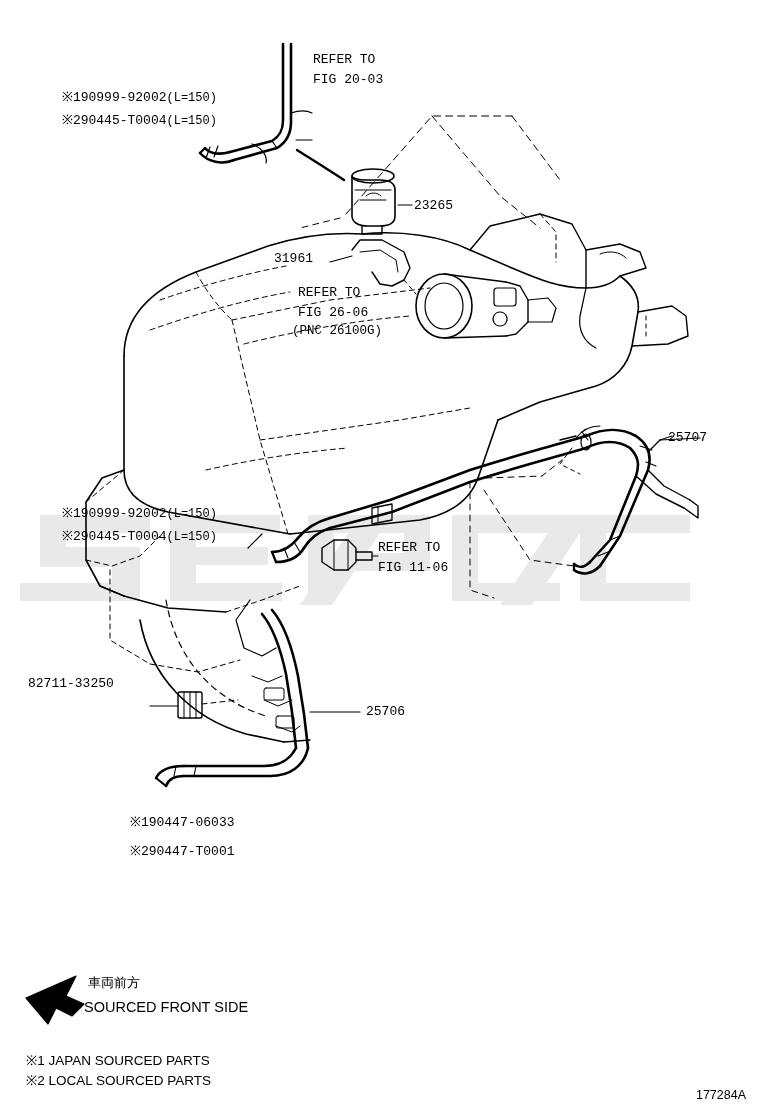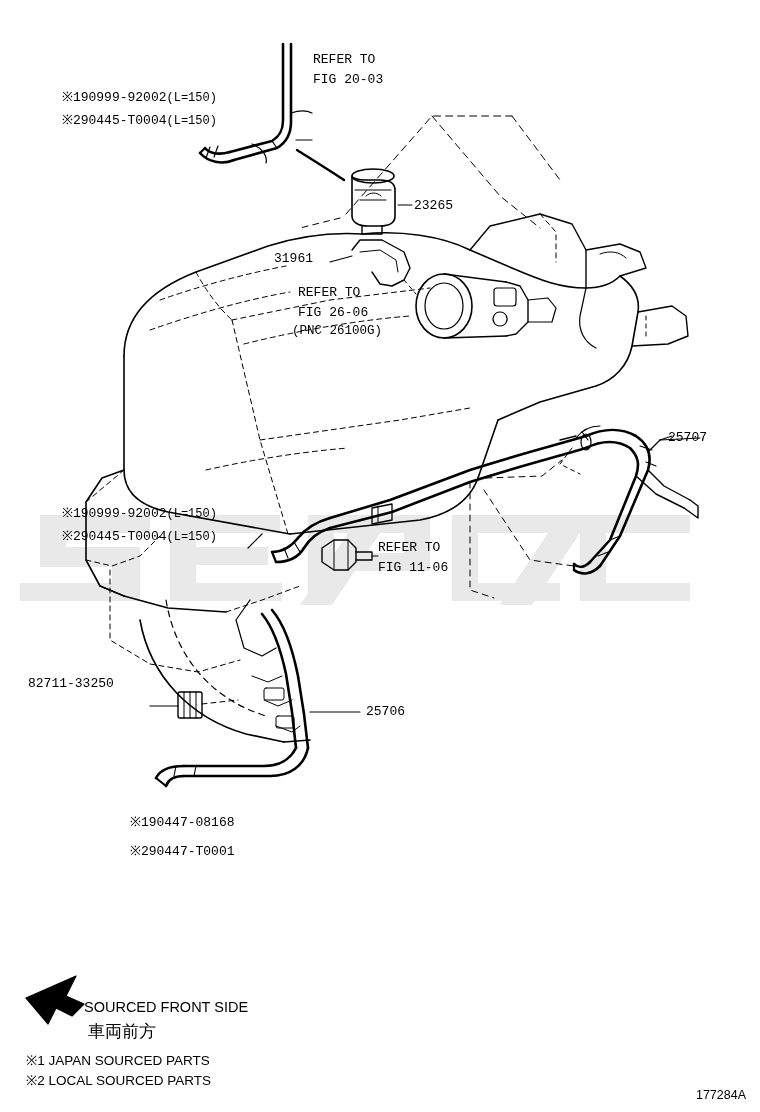--- a/index.html
+++ b/index.html
@@ -44,24 +44,23 @@
   }
   .watermark {
     position: absolute;
     left: 0;
     top: 455px;
     width: 760px;
     height: 190px;
     pointer-events: none;
   }
   .jp {
-    font-family: Liberation Serif, serif;
-    font-size: 17px;
+    font-family: Liberation Mono, monospace;
+    font-size: 13px;
     line-height: 16px;
-    margin-top: 48px;
   }
   .footnote {
     font-family: "Liberation Sans", sans-serif;
     font-size: 13.5px;
     line-height: 18px;
   }
   .code-id {
     position: absolute;
     right: 14px;
     bottom: 10px;
@@ -284,21 +283,21 @@
   <div class="lbl" style="left:378px; top:558px;">FIG 11-06</div>
 
 
 
   <div class="lbl" style="left:28px; top:674px;">82711-33250</div>
 
   <div class="lbl" style="left:366px; top:702px;">25706</div>
 
   <div style="position:absolute; left:130px; top:812px;">
     <div style="white-space:nowrap;">
-      <span class="lbl mark" style="position:static;">※1</span><span class="lbl" style="position:static;">90447-08168</span>
+      <span class="lbl mark" style="position:static;">※1</span><span class="lbl" style="position:static;">90447-06033</span>
     </div>
     <div style="white-space:nowrap; margin-top:9px;">
       <span class="lbl mark" style="position:static;">※2</span><span class="lbl" style="position:static;">90447-T0001</span>
     </div>
   </div>
 
   <div class="jp" style="position:absolute; left:88px; top:976px;">車両前方</div>
   <div class="footnote" style="position:absolute; left:84px; top:998px; font-size:14.5px;">SOURCED FRONT SIDE</div>
 
   <div class="footnote" style="position:absolute; left:26px; top:1052px;">※1 JAPAN SOURCED PARTS</div>

